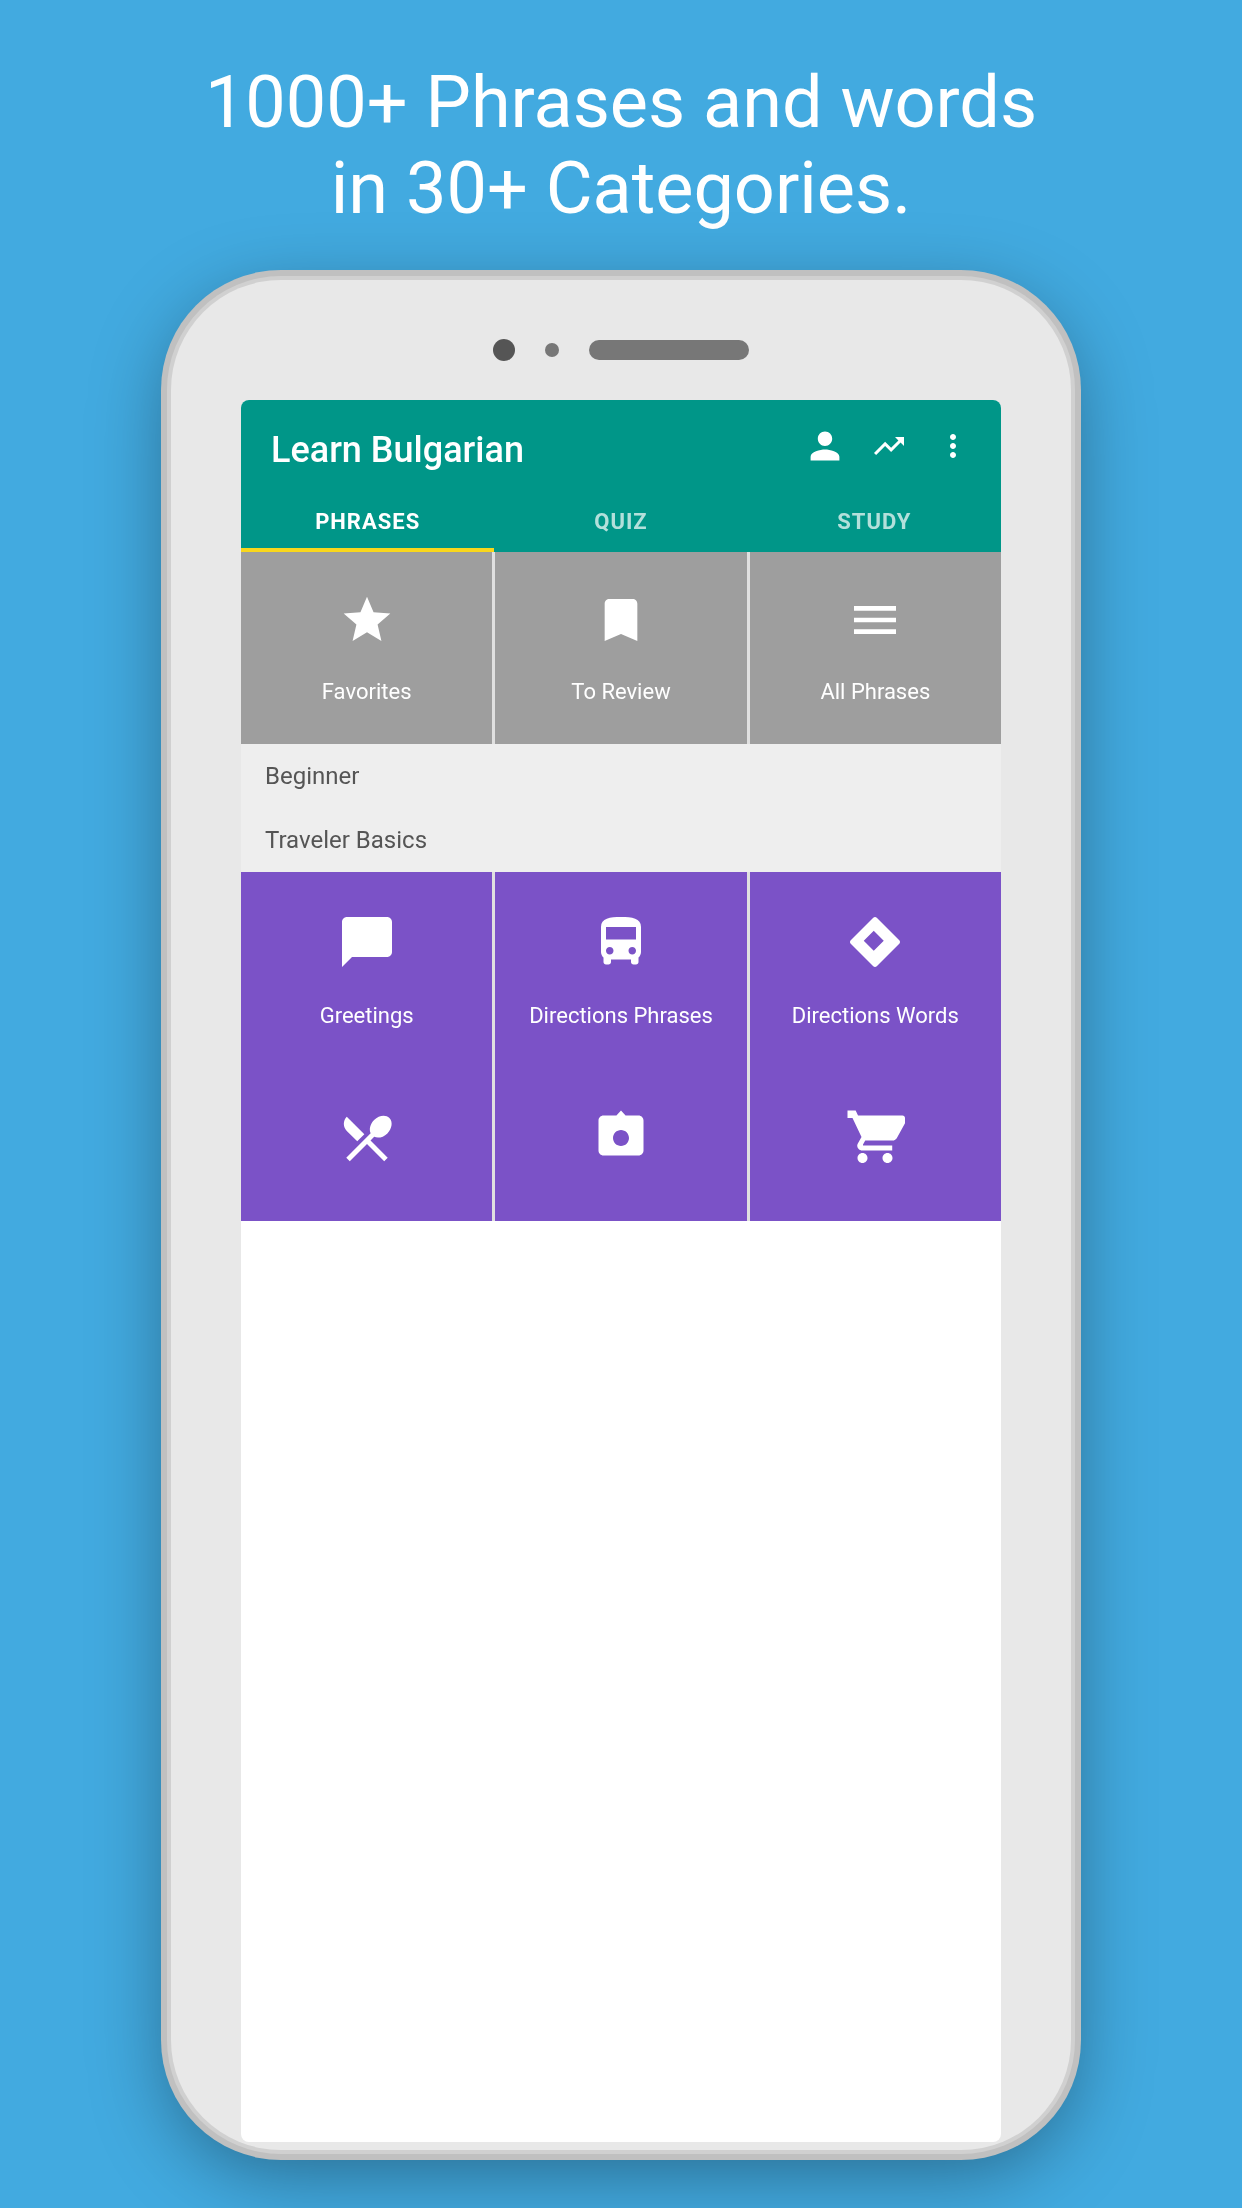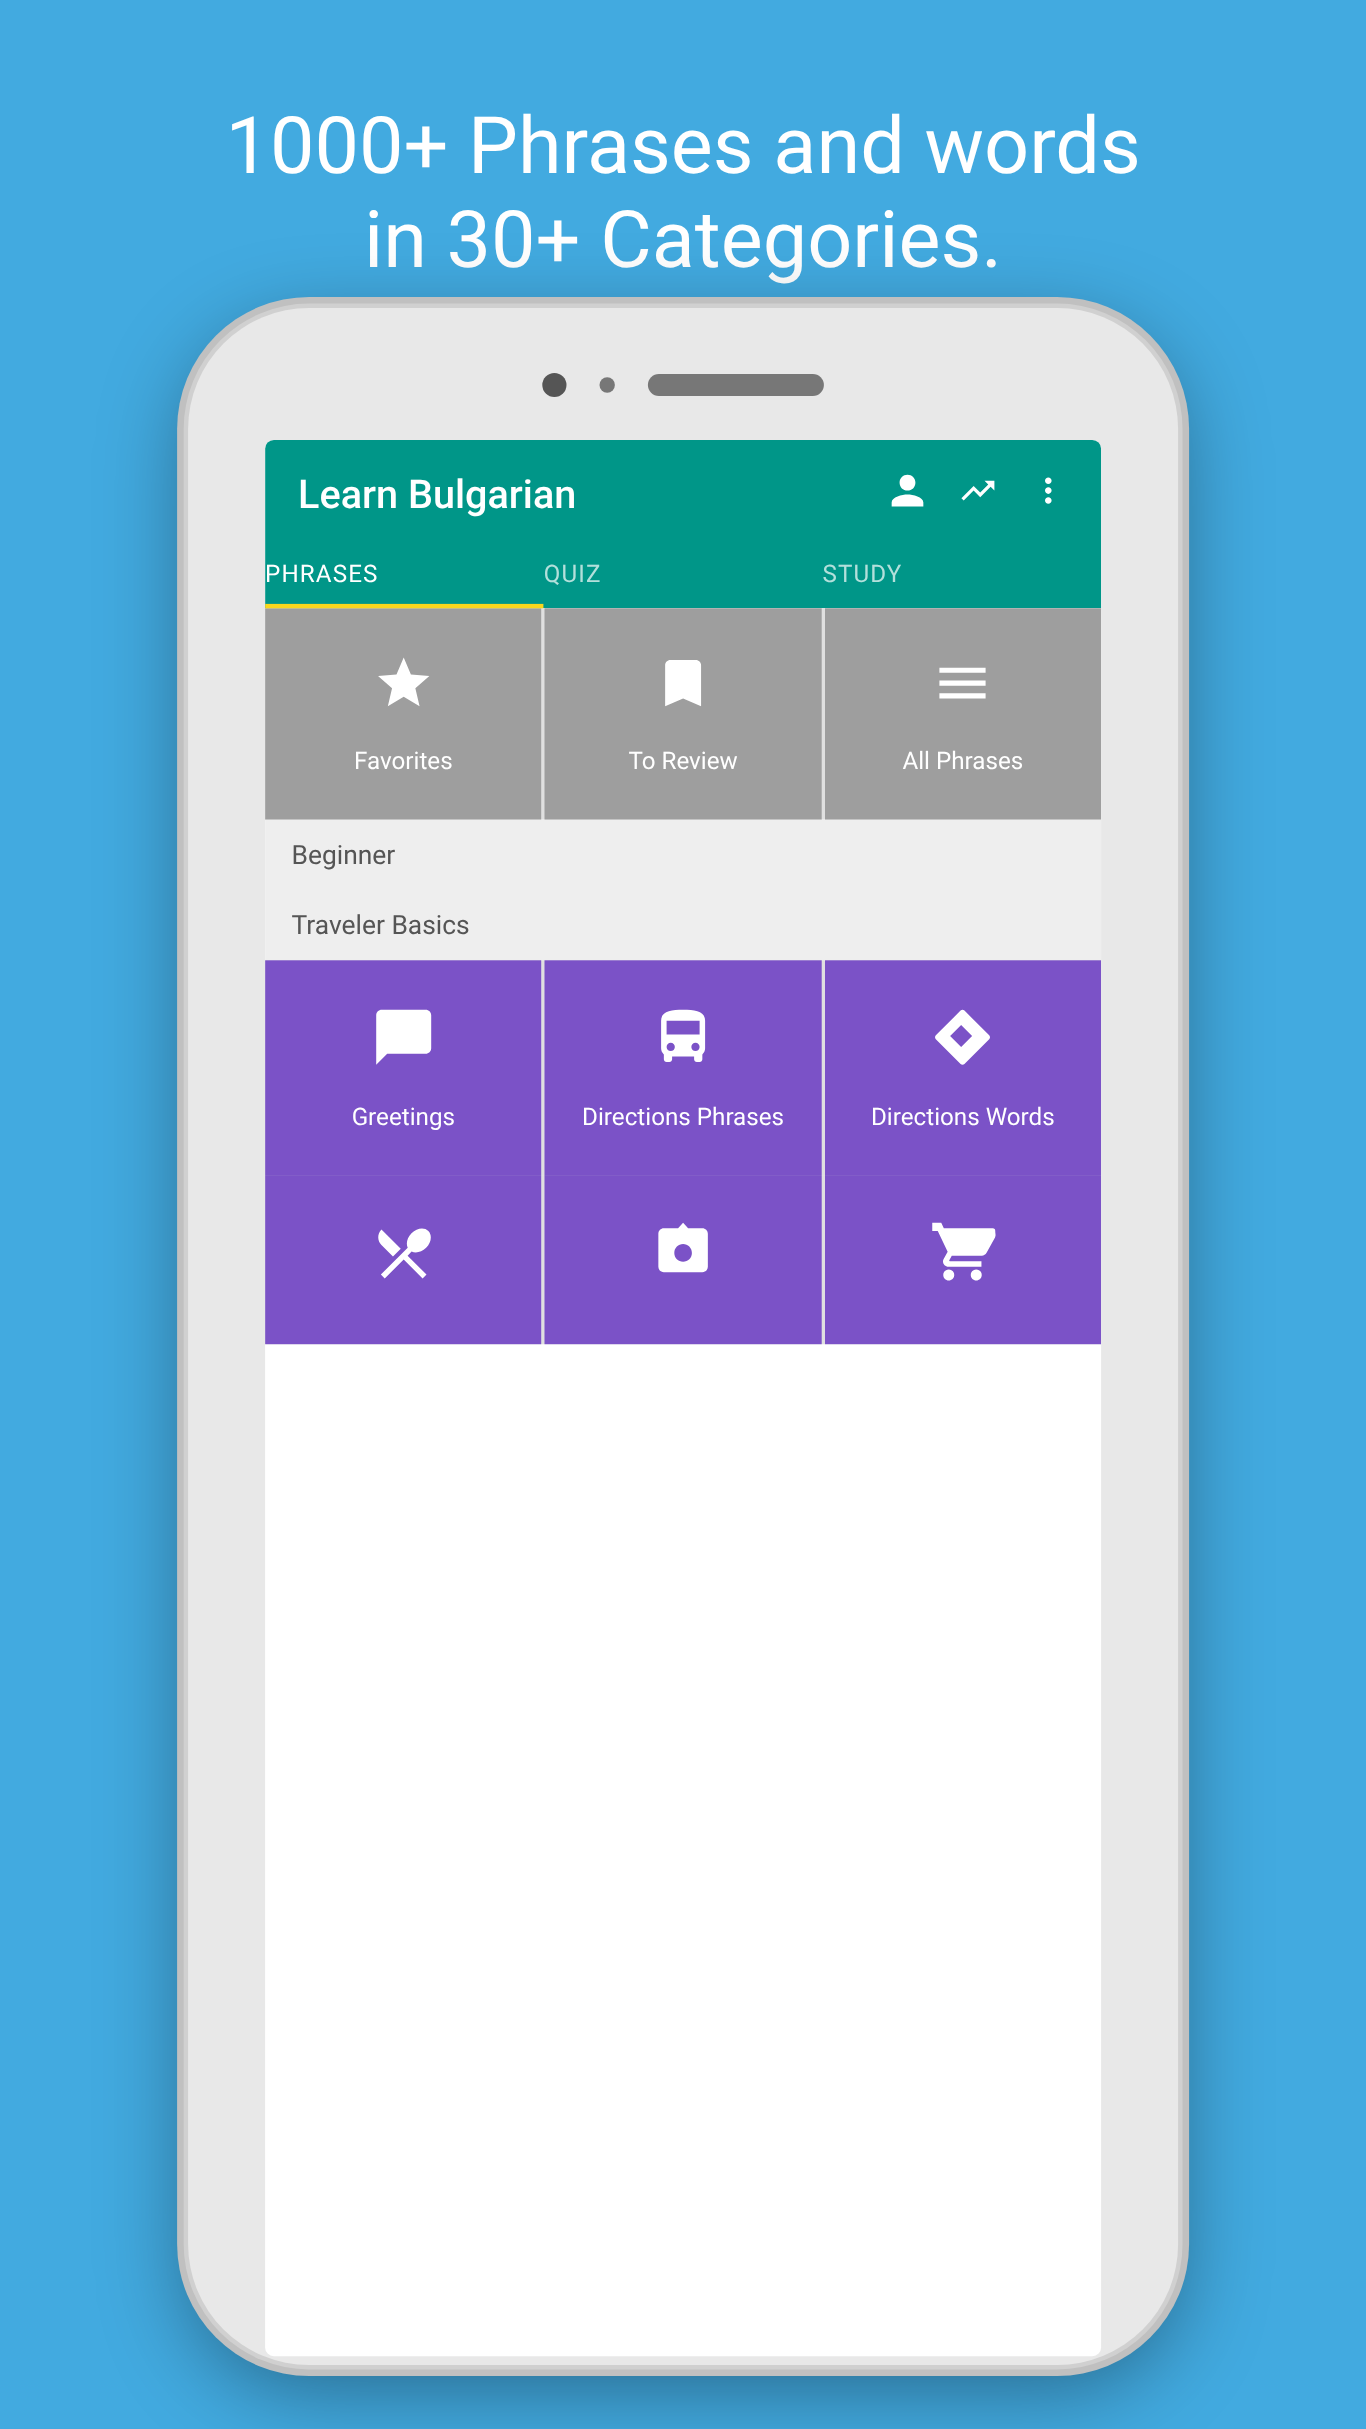--- a/index.html
+++ b/index.html
@@ -10,21 +10,21 @@
       background-color: #42aae0;
       font-family: 'Roboto', Arial, sans-serif;
       overflow: hidden;
       position: relative;
     }
 
     
     .hero-text {
       text-align: center;
       color: white;
-      padding: 90px 80px 40px;
+      padding: 60px 80px 40px;
       font-size: 72px;
       font-weight: 400;
       line-height: 1.2;
     }
 
     
     .phone-frame {
       position: absolute;
       top: 280px;
       left: 50%;
@@ -116,24 +116,25 @@
     }
 
     
     .app-tabs {
       display: flex;
       width: 100%;
     }
 
     .tab {
       flex: 1;
+      text-align: center;
       padding: 18px 0;
       color: rgba(255,255,255,0.7);
       font-size: 22px;
-      font-weight: 400;
+      font-weight: 700;
       letter-spacing: 1px;
       cursor: pointer;
       position: relative;
     }
 
     .tab.active {
       color: white;
     }
 
     .tab.active::after {

